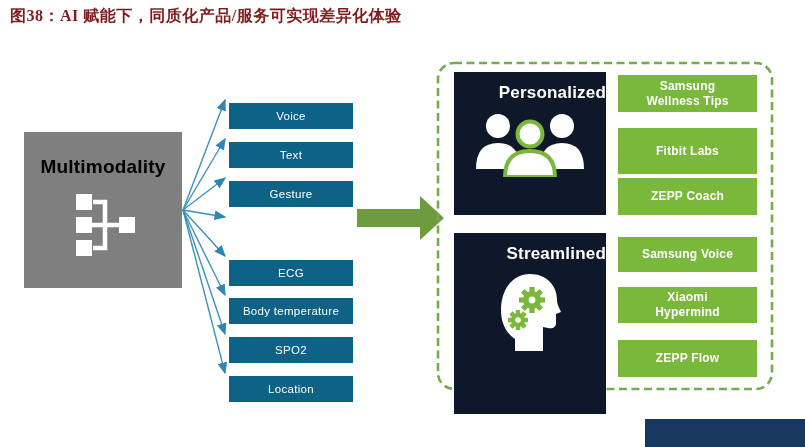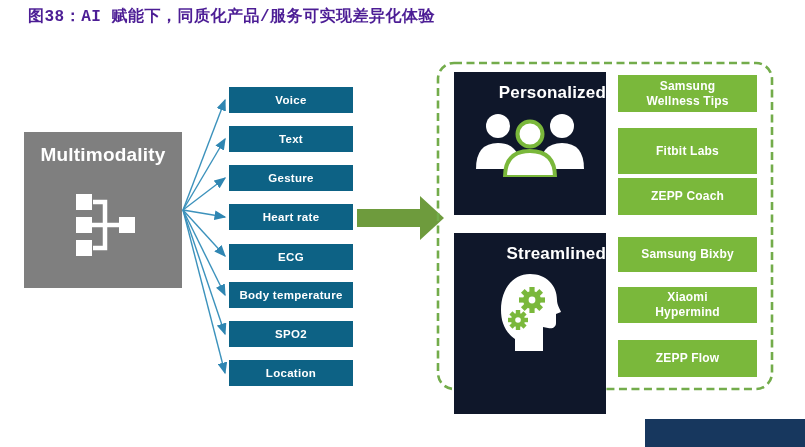--- a/index.html
+++ b/index.html
@@ -1,37 +1,38 @@
 <!DOCTYPE html>
 <html><head>
 <meta charset="utf-8">
 <style>
   html,body{margin:0;padding:0;background:#ffffff;}
   #canvas{
     position:relative;width:805px;height:447px;background:#ffffff;overflow:hidden;
     font-family:"Liberation Sans","DejaVu Sans",sans-serif;
   }
   .fig-title{
-    position:absolute;left:28px;top:6px;
-    font-family:Liberation Mono, monospace;
-    font-size:16px;font-weight:700;color:#4c1d95;letter-spacing:.5px;white-space:nowrap;
+    position:absolute;left:10px;top:6px;
+    font-family:Liberation Serif, serif;
+    font-size:16px;font-weight:700;color:#7f1d1d;letter-spacing:.5px;white-space:nowrap;
   }
   svg.overlay{position:absolute;left:0;top:0;pointer-events:none;}
   
   .gray-box{position:absolute;left:24px;top:132px;width:158px;height:156px;background:#7F7F7F;}
   .gray-box .label{
-    display:block;text-align:center;margin-top:12px;color:#ffffff;
+    display:block;text-align:center;margin-top:24px;color:#000000;
     font-weight:700;font-size:19px;letter-spacing:.2px;
   }
   .tree-icon{position:absolute;left:52px;top:62px;}
   
   .mod-box{
     position:absolute;left:229px;width:124px;height:26px;background:#0D6285;color:#ffffff;
-    font-weight:700;font-size:11.5px;display:flex;align-items:center;justify-content:center;
+    font-weight:400;font-size:11.5px;display:flex;align-items:center;justify-content:center;
     letter-spacing:.3px;
+    margin-top:16px;
   }
   
   .outcome-box{position:absolute;left:454px;width:152px;background:#0f172a;color:#ffffff;text-align:right;}
   .outcome-box .label{display:block;margin-top:11px;font-weight:700;font-size:17px;letter-spacing:.2px;}
   #personalized{top:72px;height:143px;}
   #streamlined{top:233px;height:181px;}
   .outcome-icon{display:block;margin:8px auto 0 auto;}
   
   .product-box{
     position:absolute;left:618px;width:139px;background:#7AB83B;color:#ffffff;
@@ -80,21 +81,20 @@
       <g stroke="#ffffff" stroke-width="4.5" fill="none">
         <polyline points="17,8 29,8 29,54 17,54"></polyline>
         <line x1="16" y1="31" x2="43" y2="31"></line>
       </g>
     </svg>
   </div>
 
   <div class="mod-box" style="top:87px">Voice</div>
   <div class="mod-box" style="top:126px">Text</div>
   <div class="mod-box" style="top:165px">Gesture</div>
-  <div class="mod-box" style="top:204px">Heart rate</div>
   <div class="mod-box" style="top:244px">ECG</div>
   <div class="mod-box" style="top:282px">Body temperature</div>
   <div class="mod-box" style="top:321px">SPO2</div>
   <div class="mod-box" style="top:360px">Location</div>
 
   <div class="outcome-box" id="personalized">
     <span class="label">Personalized</span>
     <svg class="outcome-icon" width="112" height="66" viewBox="0 0 112 66">
       <g fill="#ffffff">
         <circle cx="24" cy="15" r="12"></circle>
@@ -132,19 +132,19 @@
           <circle r="7"></circle>
         </g>
         <circle cx="19" cy="48" r="2.8" fill="#ffffff"></circle>
       </g>
     </svg>
   </div>
 
   <div class="product-box" style="top:75px;height:37px">Samsung Wellness Tips</div>
   <div class="product-box" style="top:128px;height:46px">Fitbit Labs</div>
   <div class="product-box" style="top:178px;height:37px">ZEPP Coach</div>
-  <div class="product-box" style="top:237px;height:35px">Samsung Bixby</div>
+  <div class="product-box" style="top:237px;height:35px">Samsung Voice</div>
   <div class="product-box" style="top:287px;height:36px">Xiaomi Hypermind</div>
   <div class="product-box" style="top:340px;height:37px">ZEPP Flow</div>
 
   <div class="footer-box"></div>
 
 </div>
 
 </body></html>

